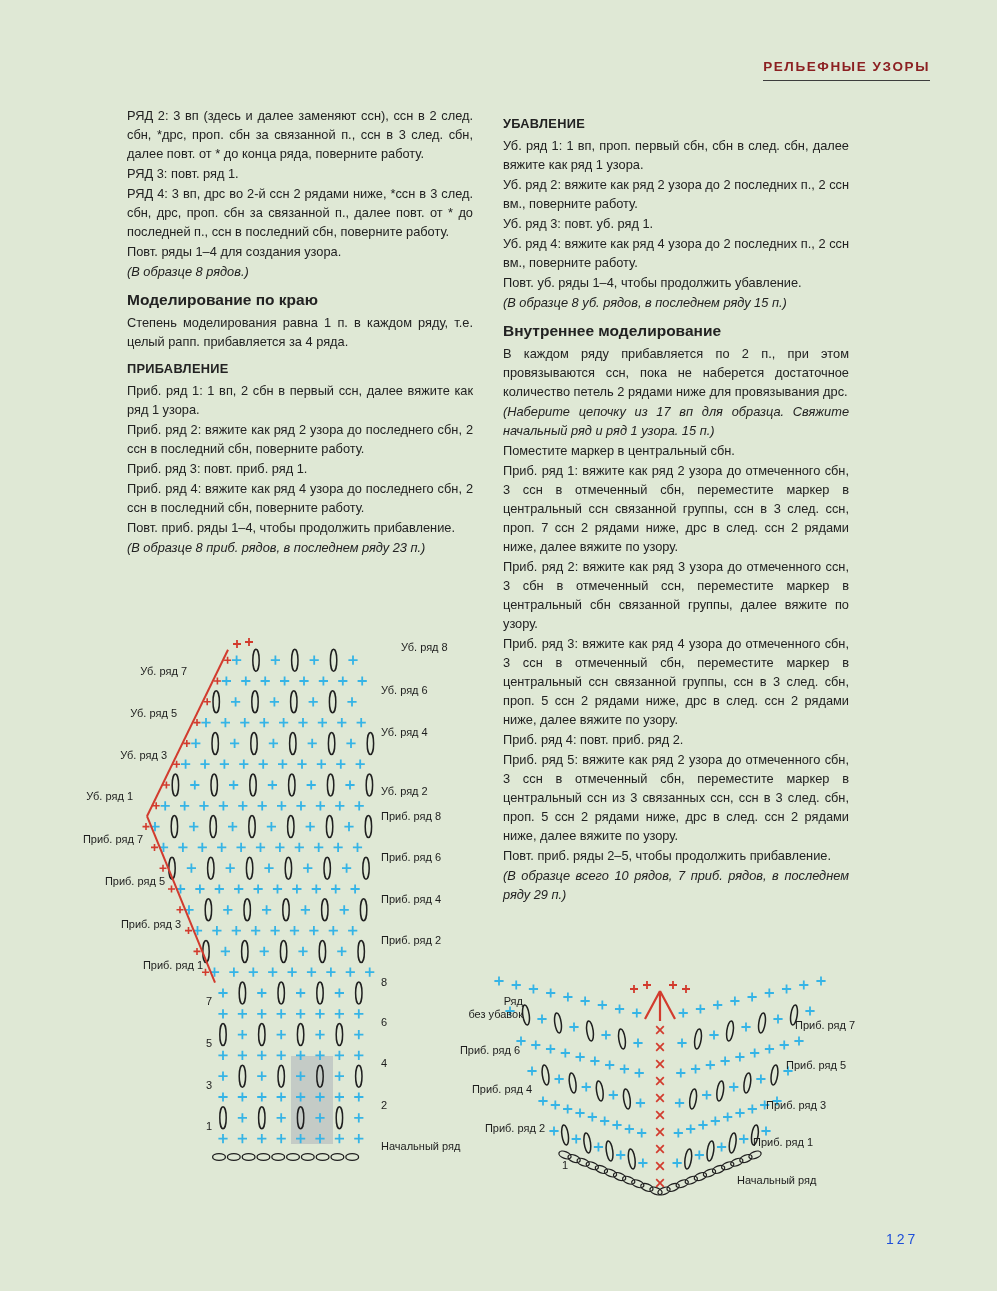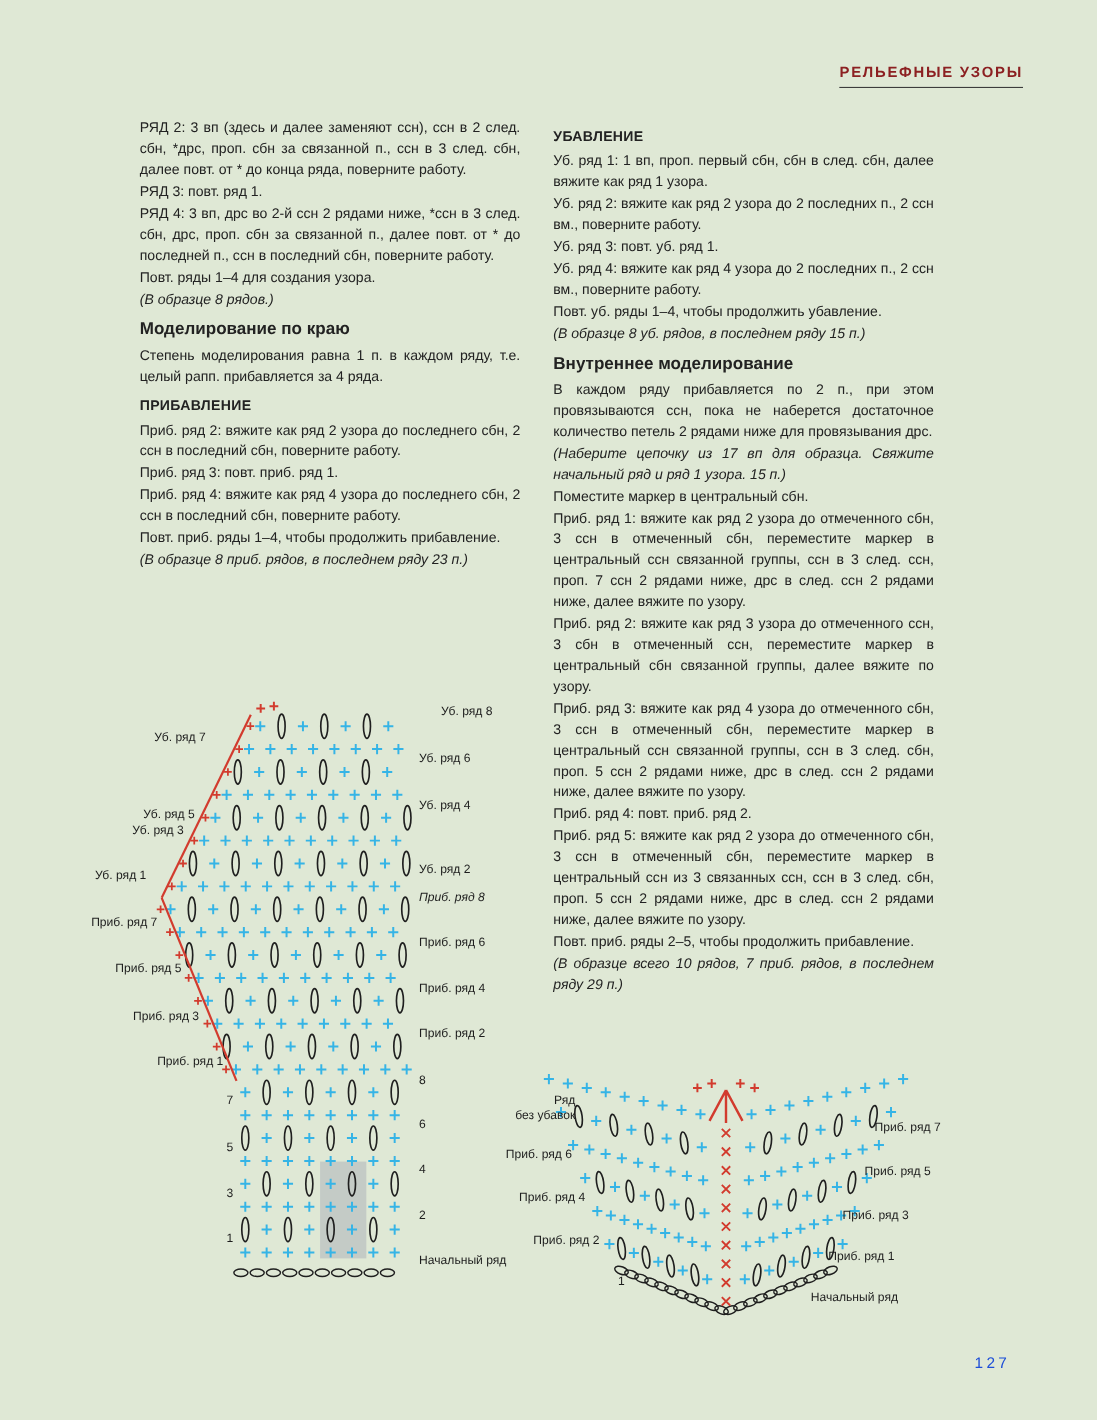--- a/index.html
+++ b/index.html
@@ -63,20 +63,21 @@
 
   <div class="col col-left">
       <div class="blk body">РЯД 2: 3 вп (здесь и далее заменяют ссн), ссн в 2 след. сбн, *дрс, проп. сбн за связанной п., ссн в 3 след. сбн, далее повт. от * до конца ряда, поверните работу.</div>
       <div class="blk body">РЯД 3: повт. ряд 1.</div>
       <div class="blk body">РЯД 4: 3 вп, дрс во 2-й ссн 2 рядами ниже, *ссн в 3 след. сбн, дрс, проп. сбн за связанной п., далее повт. от * до последней п., ссн в последний сбн, поверните работу.</div>
       <div class="blk body">Повт. ряды 1–4 для создания узора.</div>
       <div class="blk italic">(В образце 8 рядов.)</div>
       <div class="blk h1">Моделирование по краю</div>
       <div class="blk body">Степень моделирования равна 1 п. в каждом ряду, т.е. целый рапп. прибавляется за 4 ряда.</div>
       <div class="blk h2">ПРИБАВЛЕНИЕ</div>
+      <div class="blk body">Приб. ряд 1: 1 вп, 2 сбн в первый ссн, далее вяжите как ряд 1 узора.</div>
       <div class="blk body">Приб. ряд 2: вяжите как ряд 2 узора до последнего сбн, 2 ссн в последний сбн, поверните работу.</div>
       <div class="blk body">Приб. ряд 3: повт. приб. ряд 1.</div>
       <div class="blk body">Приб. ряд 4: вяжите как ряд 4 узора до последнего сбн, 2 ссн в последний сбн, поверните работу.</div>
       <div class="blk body">Повт. приб. ряды 1–4, чтобы продолжить прибавление.</div>
       <div class="blk italic">(В образце 8 приб. рядов, в последнем ряду 23 п.)</div>
     </div>
   <div class="col col-right">
       <div class="blk h2">УБАВЛЕНИЕ</div>
       <div class="blk body">Уб. ряд 1: 1 вп, проп. первый сбн, сбн в след. сбн, далее вяжите как ряд 1 узора.</div>
       <div class="blk body">Уб. ряд 2: вяжите как ряд 2 узора до 2 последних п., 2 ссн вм., поверните работу.</div>
@@ -345,37 +346,37 @@
         <path d="M98.3 115.39999999999998H105.3M101.8 111.89999999999998V118.89999999999998" stroke="#d23b2e" stroke-width="1.6" fill="none"></path>
         <path d="M108.5 94.59999999999997H115.5M112 91.09999999999997V98.09999999999997" stroke="#d23b2e" stroke-width="1.6" fill="none"></path>
         <path d="M118.69999999999999 73.80000000000001H125.69999999999999M122.19999999999999 70.30000000000001V77.30000000000001" stroke="#d23b2e" stroke-width="1.6" fill="none"></path>
         <path d="M128.89999999999998 53H135.89999999999998M132.39999999999998 49.5V56.5" stroke="#d23b2e" stroke-width="1.6" fill="none"></path>
         <path d="M139.1 32.19999999999999H146.1M142.6 28.69999999999999V35.69999999999999" stroke="#d23b2e" stroke-width="1.6" fill="none"></path>
         <path d="M148 16H156M152 12V20" stroke="#d23b2e" stroke-width="1.8" fill="none"></path>
         <path d="M160 14H168M164 10V18" stroke="#d23b2e" stroke-width="1.8" fill="none"></path>
       </svg>
 
     <div class="dlabel right-align" style="top:37px;  right:278px;">Уб. ряд 7</div>
-    <div class="dlabel right-align" style="top:79px;  right:288px;margin-top:28px;">Уб. ряд 5</div>
+    <div class="dlabel right-align" style="top:79px;  right:288px;">Уб. ряд 5</div>
     <div class="dlabel right-align" style="top:121px; right:298px;">Уб. ряд 3</div>
     <div class="dlabel right-align" style="top:162px; right:332px;">Уб. ряд 1</div>
     <div class="dlabel right-align" style="top:205px; right:322px;">Приб. ряд 7</div>
     <div class="dlabel right-align" style="top:247px; right:300px;">Приб. ряд 5</div>
     <div class="dlabel right-align" style="top:290px; right:284px;">Приб. ряд 3</div>
     <div class="dlabel right-align" style="top:331px; right:262px;">Приб. ряд 1</div>
     <div class="dlabel right-align" style="top:367px; right:253px;">7</div>
     <div class="dlabel right-align" style="top:409px; right:253px;">5</div>
     <div class="dlabel right-align" style="top:451px; right:253px;">3</div>
     <div class="dlabel right-align" style="top:492px; right:253px;">1</div>
 
     <div class="dlabel" style="top:13px;  left:296px;margin-left:20px;">Уб. ряд 8</div>
     <div class="dlabel" style="top:56px;  left:296px;">Уб. ряд 6</div>
     <div class="dlabel" style="top:98px;  left:296px;">Уб. ряд 4</div>
     <div class="dlabel" style="top:139px; left:296px;margin-top:18px;">Уб. ряд 2</div>
-    <div class="dlabel" style="top:182px; left:296px;font-style:italic;">Приб. ряд 8</div>
+    <div class="dlabel" style="top:182px; left:296px;">Приб. ряд 8</div>
     <div class="dlabel" style="top:223px; left:296px;">Приб. ряд 6</div>
     <div class="dlabel" style="top:265px; left:296px;">Приб. ряд 4</div>
     <div class="dlabel" style="top:306px; left:296px;">Приб. ряд 2</div>
     <div class="dlabel" style="top:348px; left:296px;">8</div>
     <div class="dlabel" style="top:388px; left:296px;">6</div>
     <div class="dlabel" style="top:429px; left:296px;">4</div>
     <div class="dlabel" style="top:471px; left:296px;">2</div>
     <div class="dlabel" style="top:512px; left:296px;">Начальный ряд</div>
   </div>
 

